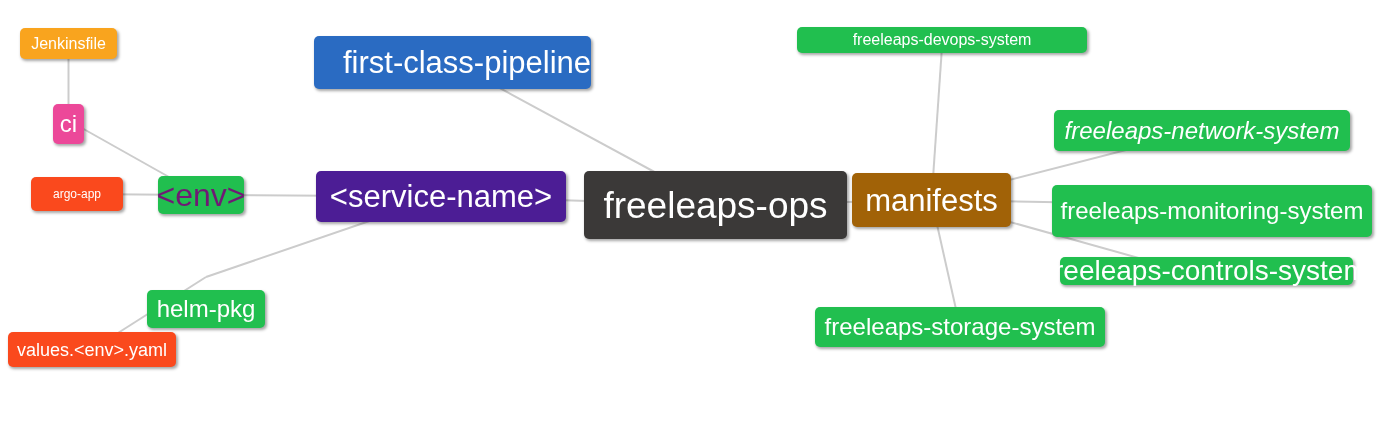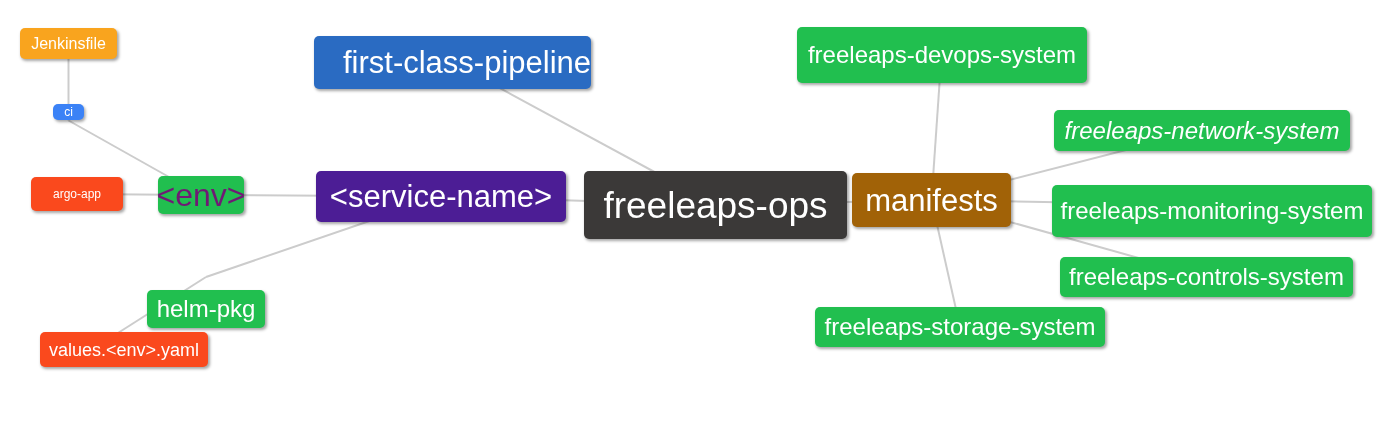--- a/index.html
+++ b/index.html
@@ -66,23 +66,23 @@
       <line x1="931.5" y1="200" x2="1206.5" y2="277" stroke="#cccccc" stroke-width="2"></line>
       <line x1="931.5" y1="200" x2="960" y2="327" stroke="#cccccc" stroke-width="2"></line>
     </svg>
   <div class="node-layer">
       <div class="node" style="left: 584px; top: 171px; width: 263px; height: 68px; font-size: 37px; background: rgb(59, 57, 56); color: rgb(255, 255, 255);">freeleaps-ops</div>
       <div class="node" style="left: 314px; top: 36px; width: 277px; height: 53px; font-size: 31px; background: rgb(42, 107, 194); color: rgb(255, 255, 255); padding-left: 29px;">first-class-pipeline</div>
       <div class="node" style="left: 316px; top: 171px; width: 250px; height: 51px; font-size: 31px; background: #4c1d95; color: rgb(255, 255, 255);">&lt;service-name&gt;</div>
       <div class="node" style="left: 852px; top: 173px; width: 159px; height: 54px; font-size: 31px; background: #a16207; color: rgb(255, 255, 255);">manifests</div>
       <div class="node" style="left: 158px; top: 176px; width: 86px; height: 38px; font-size: 32px; background: rgb(33, 191, 79); color: #701a75;">&lt;env&gt;</div>
       <div class="node" style="left: 147px; top: 258px; width: 118px; height: 38px; font-size: 24px; background: rgb(33, 191, 79); color: rgb(255, 255, 255); margin-top: 32px;">helm-pkg</div>
-      <div class="node" style="left: 797px; top: 27px; width: 290px; height: 56px; font-size: 24px; background: rgb(33, 191, 79); color: rgb(255, 255, 255);">freeleaps-devops-system</div>
+      <div class="node" style="left: 797px; top: 27px; width: 290px; height: 26px; font-size: 16px; background: rgb(33, 191, 79); color: rgb(255, 255, 255);">freeleaps-devops-system</div>
       <div class="node" style="left: 1054px; top: 110px; width: 296px; height: 41px; font-size: 24px; background: rgb(33, 191, 79); color: rgb(255, 255, 255); font-style: italic;">freeleaps-network-system</div>
       <div class="node" style="left: 1052px; top: 185px; width: 320px; height: 52px; font-size: 24px; background: rgb(33, 191, 79); color: rgb(255, 255, 255);">freeleaps-monitoring-system</div>
-      <div class="node" style="left: 1060px; top: 257px; width: 293px; height: 40px; font-size: 24px; background: rgb(33, 191, 79); color: rgb(255, 255, 255);">freeleaps-controls-system</div>
+      <div class="node" style="left: 1060px; top: 257px; width: 293px; height: 28px; font-size: 28px; background: rgb(33, 191, 79); color: rgb(255, 255, 255);">freeleaps-controls-system</div>
       <div class="node" style="left: 815px; top: 307px; width: 290px; height: 40px; font-size: 24px; background: rgb(33, 191, 79); color: rgb(255, 255, 255);">freeleaps-storage-system</div>
-      <div class="node" style="left: 53px; top: 104px; width: 31px; height: 16px; font-size: 12px; background: #3b82f6; color: rgb(255, 255, 255);">ci</div>
+      <div class="node" style="left: 53px; top: 104px; width: 31px; height: 40px; font-size: 24px; background: #ec4899; color: rgb(255, 255, 255);">ci</div>
       <div class="node" style="left: 31px; top: 177px; width: 92px; height: 34px; font-size: 12px; background: rgb(250, 73, 29); color: rgb(255, 255, 255);">argo-app</div>
-      <div class="node" style="left: 8px; top: 332px; width: 168px; height: 35px; font-size: 18px; background: rgb(250, 73, 29); color: rgb(255, 255, 255); margin-left: 32px;">values.&lt;env&gt;.yaml</div>
+      <div class="node" style="left: 8px; top: 332px; width: 168px; height: 35px; font-size: 18px; background: rgb(250, 73, 29); color: rgb(255, 255, 255);">values.&lt;env&gt;.yaml</div>
       <div class="node" style="left: 20px; top: 28px; width: 97px; height: 31px; font-size: 16px; background: rgb(249, 164, 30); color: rgb(255, 255, 255);">Jenkinsfile</div>
     </div>
 </div>
 
 </body></html>

